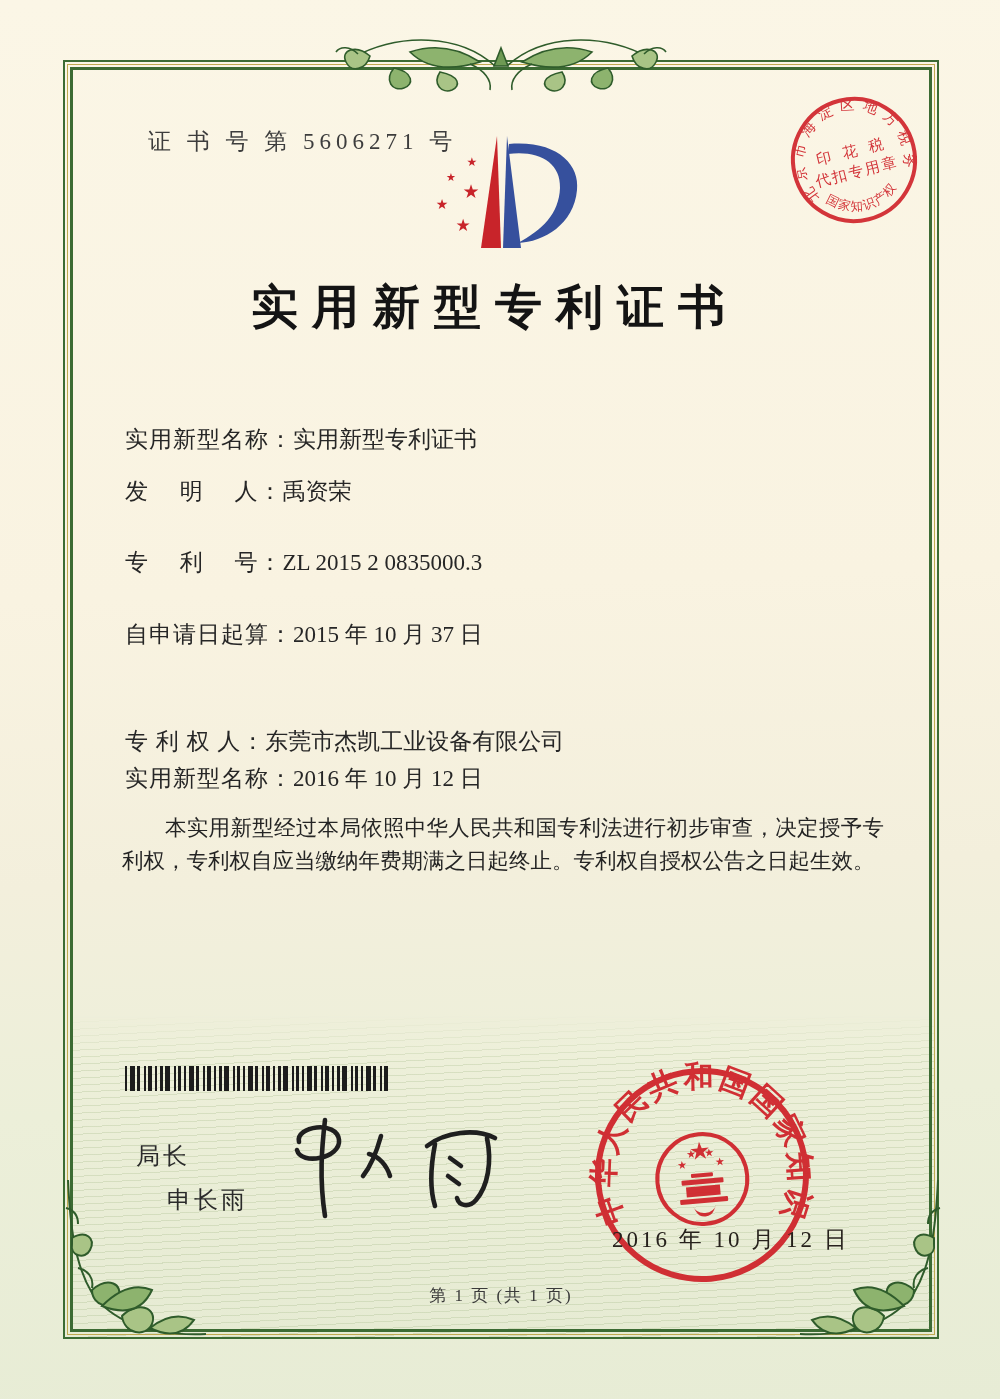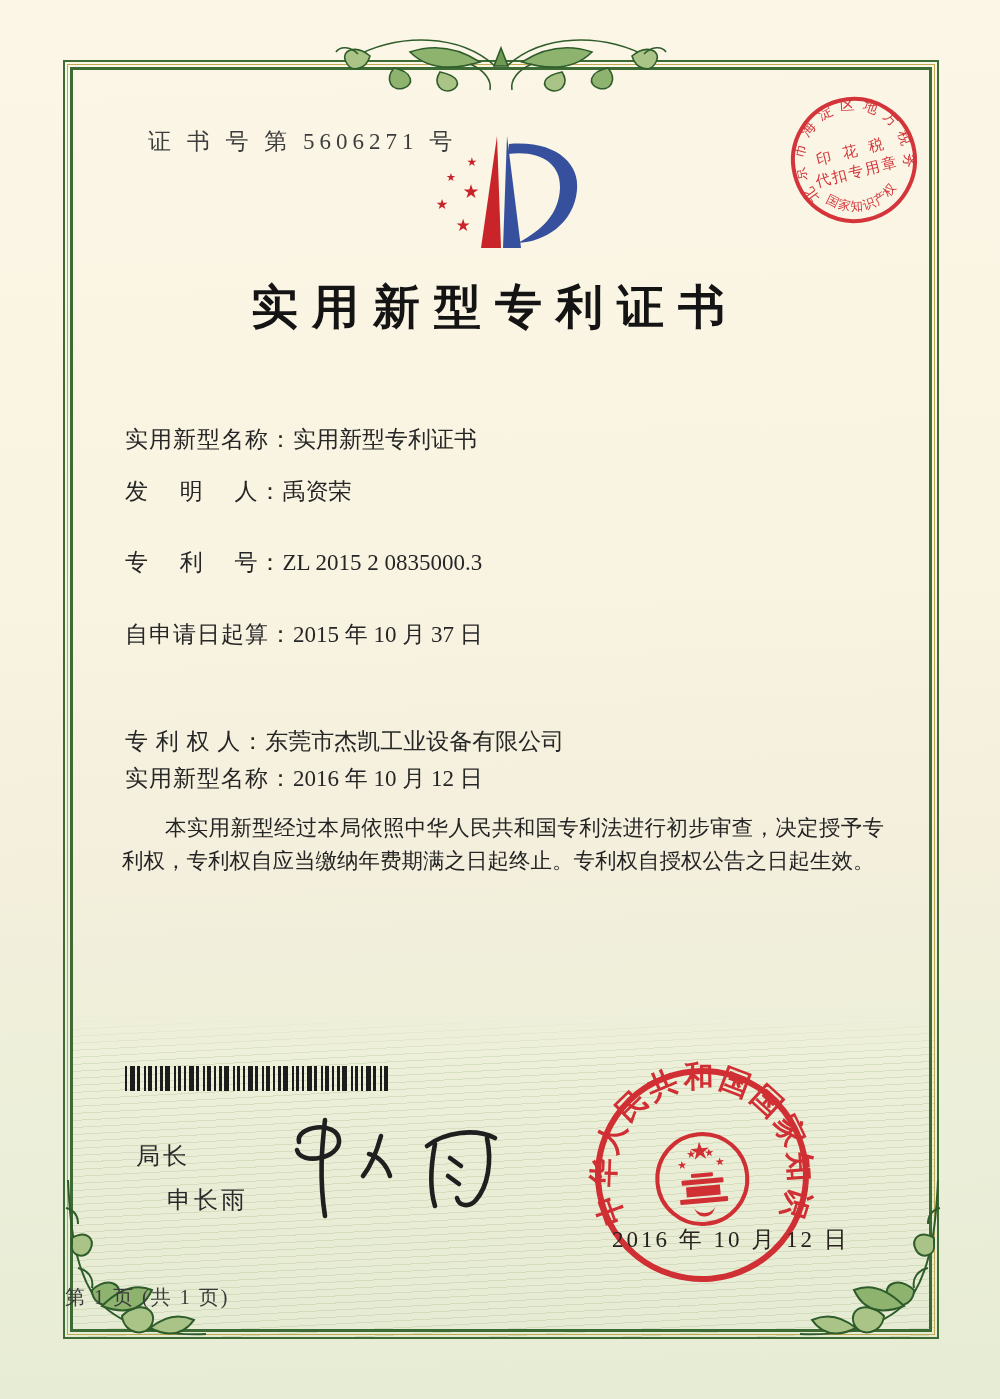--- a/index.html
+++ b/index.html
@@ -48,21 +48,21 @@
   .barcode i { display:inline-block; height:25px; background:#1c1c1c; }
 
   .signer-title { left:136px; top:1140px; font-size:24px; color:#2a2a2a; letter-spacing:3px;
                   font-family:"Liberation Sans","DejaVu Sans",sans-serif; }
   .signer-name  { left:136px; top:1184px; font-size:24px; color:#2a2a2a; letter-spacing:3px;
                   font-family:"Liberation Sans","DejaVu Sans",sans-serif;margin-left:31px; }
 
   .seal-date {
     left:612px; top:1224px; font-size:23px; color:#26211c; letter-spacing:3px; z-index:6;
   }
-  .footer { left:65px; top:1284px; width:872px; text-align:left; font-size:20px; color:#3a3a3a; letter-spacing:2px; }
+  .footer { left:65px; top:1284px; width:872px; text-align:center; font-size:17px; color:#3a3a3a; letter-spacing:2px; }
 
   svg text { font-family:"Liberation Serif","DejaVu Serif",serif; }
   .seal-svg { left:585px; top:1058px; z-index:5; transform:rotate(-5deg); opacity:.93; }
   .stamp-svg { left:776px; top:82px; transform:rotate(-14deg); opacity:.9; }
   .logo-svg { left:408px; top:130px; }
   .sig-svg { left:275px; top:1112px; }
   .orn-top { left:330px; top:28px; }
   .orn-bl { left:58px; top:1178px; }
   .orn-br { left:798px; top:1178px; transform:scaleX(-1); }
 </style>

